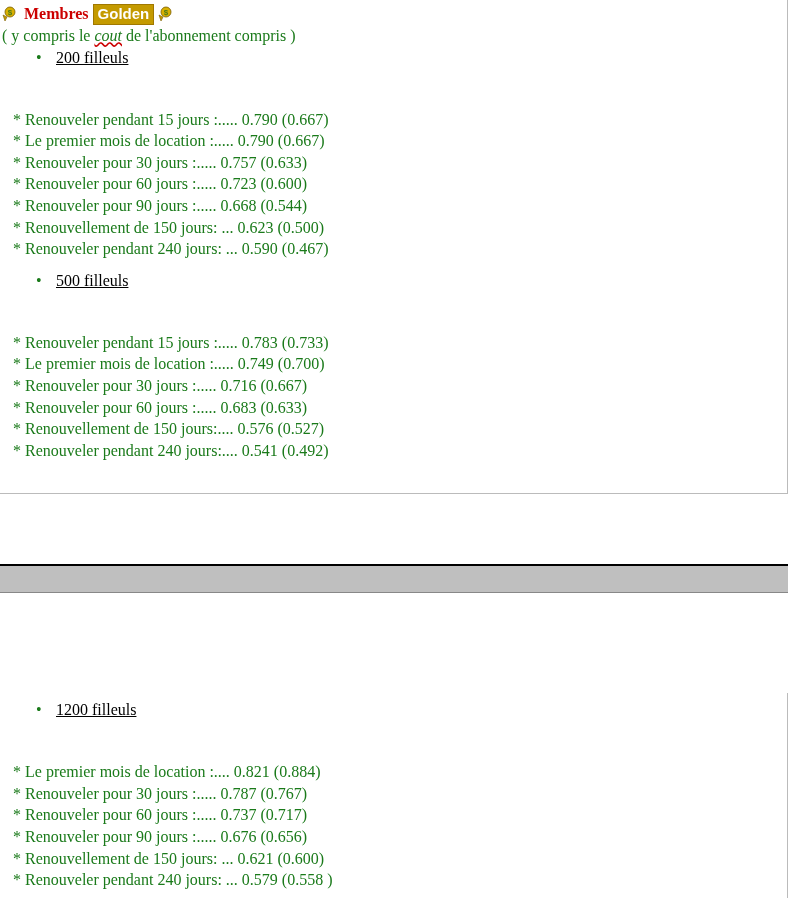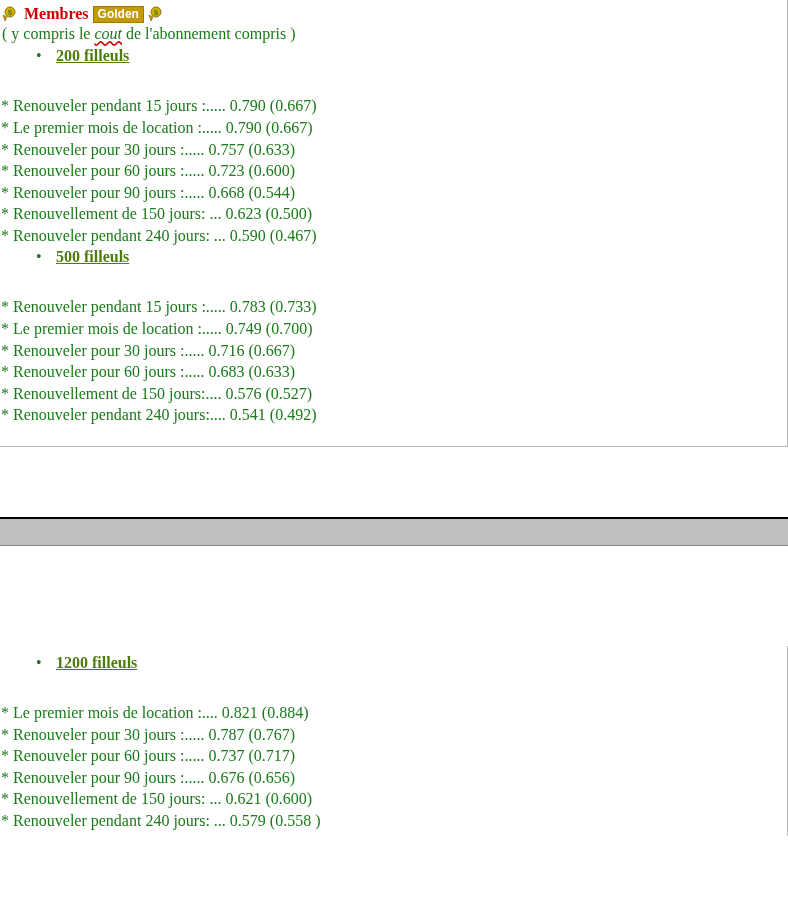--- a/index.html
+++ b/index.html
@@ -30,21 +30,21 @@
   .members-title {
     color: #cc0000;
     font-weight: bold;
     vertical-align: middle;
   }
   .golden-badge {
     display: inline-block;
     background: #c49a00;
     border: 1px solid #a07800;
     color: #ffffff;
-    font-size: 12px;
+    font-size: 15px;
     font-family: Arial, sans-serif;
     font-weight: bold;
     padding: 1px 4px;
     vertical-align: middle;
     line-height: 1.1;
   }
   .subtitle-line {
     padding: 2px 0 2px 2px;
     color: #1a7a1a;
   }
@@ -65,27 +65,26 @@
   }
   ul.bullet li::before {
     content: "•";
     position: absolute;
     left: 6px;
     top: 0;
     color: #1a7a1a;
     font-size: 16px;
   }
   .link {
-    color: #4d7c0f;
+    color: #000000;
     text-decoration: underline;
     cursor: pointer;
-    font-weight: bold;
   }
   .data-block {
-    margin: 0;
+    margin: 12px;
     padding: 0 0 0 1px;
     color: #1a7a1a;
   }
   .data-line {
     line-height: 1.35;
     white-space: pre;
   }
   .gap {
     height: 28px;
   }

